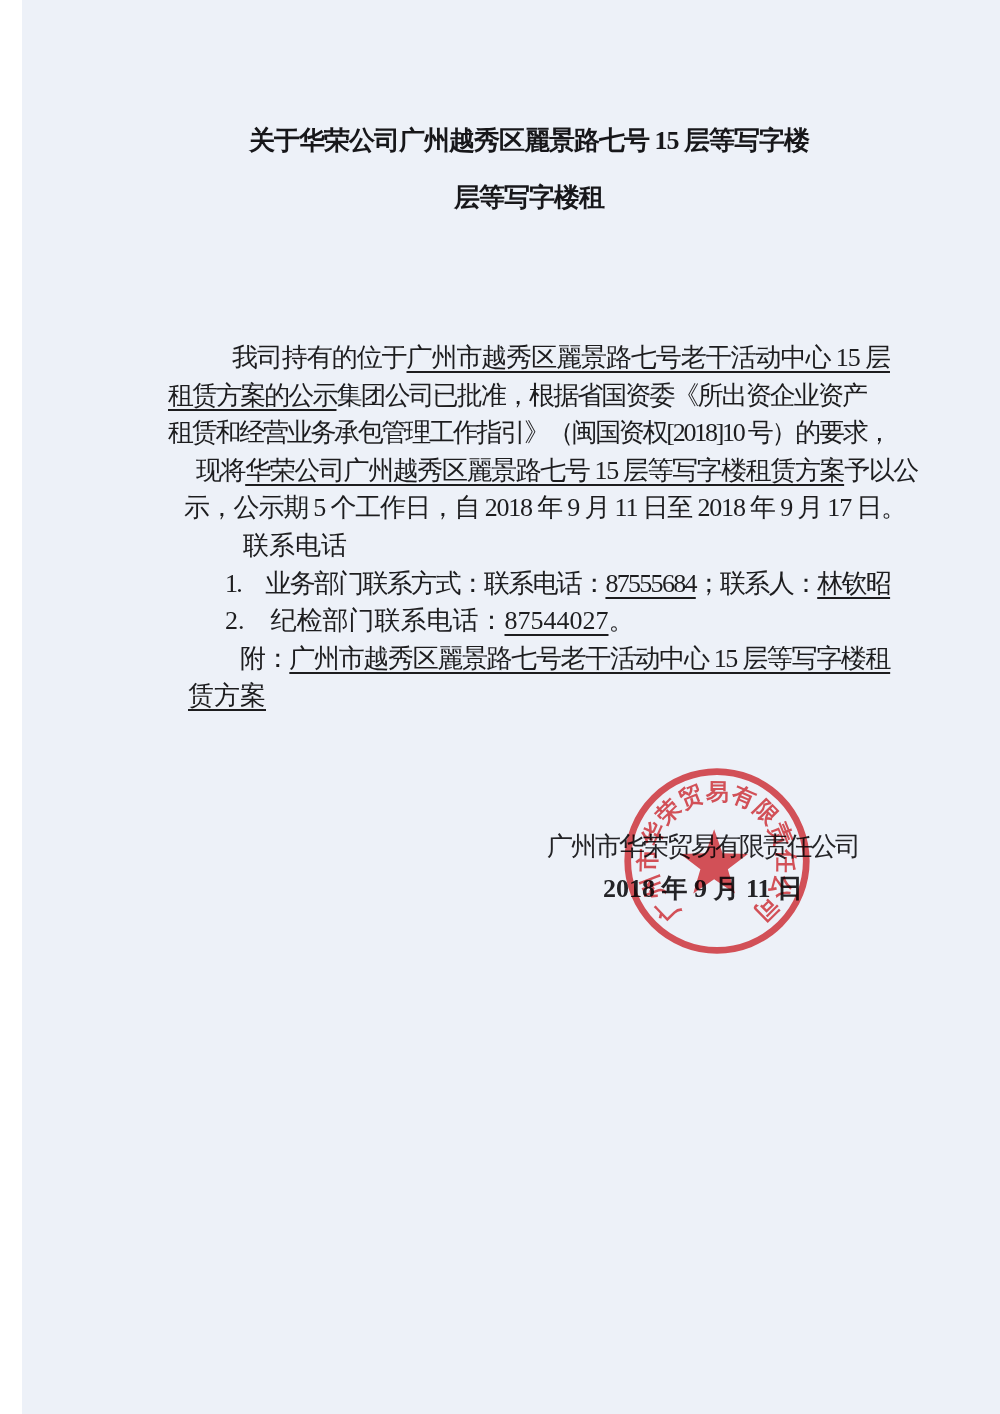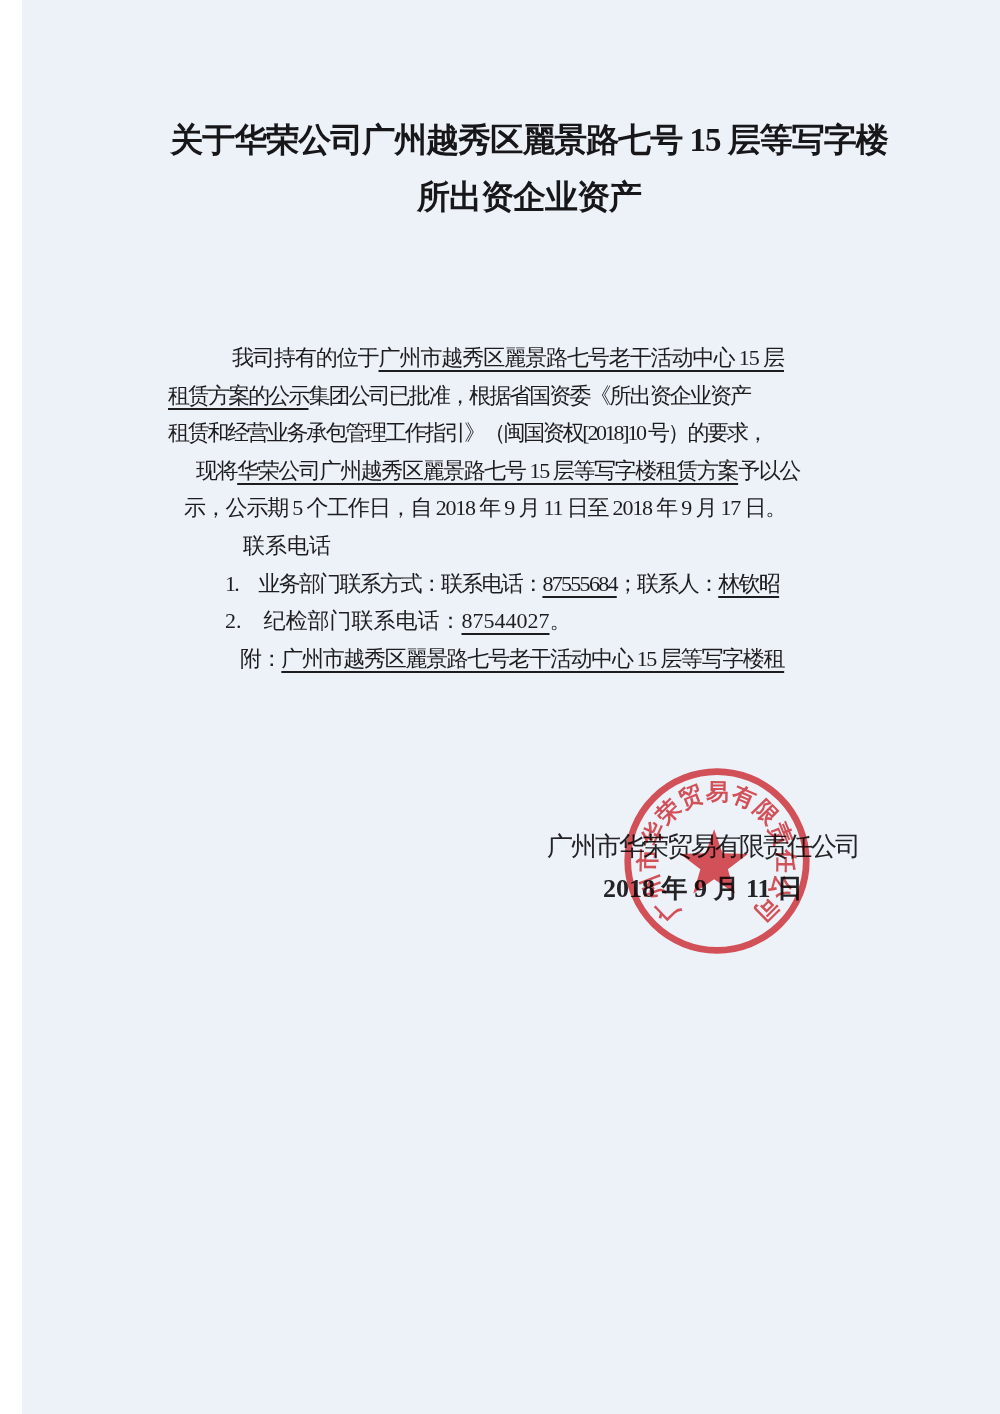--- a/index.html
+++ b/index.html
@@ -21,31 +21,31 @@
     width: 978px; height: 1414px;
     background: #edf1f8;
   }
 
   .title-block {
     position: absolute;
     left: 168px; top: 112px;
     width: 722px;
     text-align: center;
     font-weight: bold;
-    font-size: 33px;
+    font-size: 26px;
     line-height: 57px;
     letter-spacing: -1px;
     color: #17171a;
   }
 
   .body-text {
     position: absolute;
     left: 168px; top: 339px;
     width: 722px;
-    font-size: 22px;
+    font-size: 26px;
     color: #1d1d1f;
   }
   .bline {
     height: 37.6px;
     line-height: 37.6px;
     white-space: nowrap;
   }
   .u {
     text-decoration: underline;
     text-decoration-thickness: 2px;
@@ -80,33 +80,34 @@
   }
 </style>
 </head>
 <body>
 
 <div class="page">
   <div class="paper"></div>
 
   <div class="title-block">
     <div>关于华荣公司广州越秀区麗景路七号 15 层等写字楼</div>
-    <div>所出资企业资产</div>
+    <div>层等写字楼租</div>
   </div>
 
   <div class="body-text">
       <div class="bline" style="padding-left: 64px;"><span style="letter-spacing: -1.07px;"><span>我司持有的位于</span><span class="u">广州市越秀区麗景路七号老干活动中心 15 层</span></span></div>
       <div class="bline"><span style="letter-spacing: -1.93px;"><span class="u">租赁方案的公示</span><span>集团公司已批准，根据省国资委《所出资企业资产</span></span></div>
       <div class="bline"><span style="letter-spacing: -2.27px;"><span>租赁和经营业务承包管理工作指引》（闽国资权[2018]10 号）的要求，</span></span></div>
       <div class="bline"><span style="letter-spacing: -1.41px; margin-left: 28px;"><span>现将</span><span class="u">华荣公司广州越秀区麗景路七号 15 层等写字楼租赁方案</span><span>予以公</span></span></div>
       <div class="bline"><span style="letter-spacing: -1.19px; margin-left: 16px;"><span>示，公示期 5 个工作日，自 2018 年 9 月 11 日至 2018 年 9 月 17 日。</span></span></div>
       <div class="bline" style="padding-left: 75px;"><span><span>联系电话</span></span></div>
       <div class="bline" style="padding-left: 57px;"><span style="letter-spacing: -1.71px;"><span>1. 业务部门联系方式：联系电话：</span><span class="u">87555684</span><span>；联系人：</span><span class="u">林钦昭</span></span></div>
       <div class="bline" style="padding-left: 57px;"><span><span>2. 纪检部门联系电话：</span><span class="u">87544027</span><span>。</span></span></div>
       <div class="bline" style="padding-left: 72px;"><span style="letter-spacing: -1.34px;"><span>附：</span><span class="u">广州市越秀区麗景路七号老干活动中心 15 层等写字楼租</span></span></div>
+      <div class="bline" style="padding-left: 20px;"><span><span class="u">赁方案</span></span></div>
     </div>
 
   <div class="sig-block">
     <div class="sig-company">广州市华荣贸易有限责任公司</div>
     <div class="sig-date">2018 年 9 月 11 日</div>
   </div>
 
   <div class="seal">
     <svg viewBox="0 0 200 200">
       <circle cx="100" cy="100" r="93" fill="none" stroke="#de3a40" stroke-width="7"></circle>

